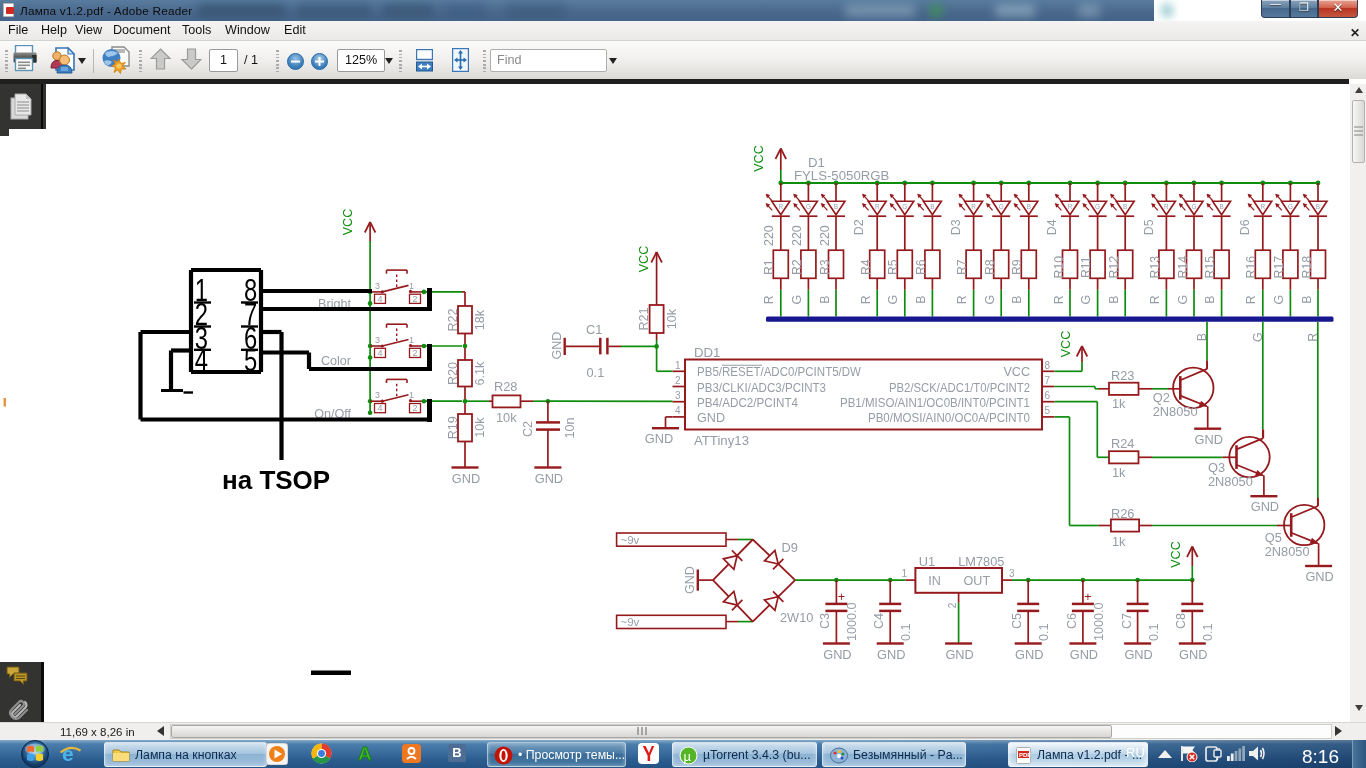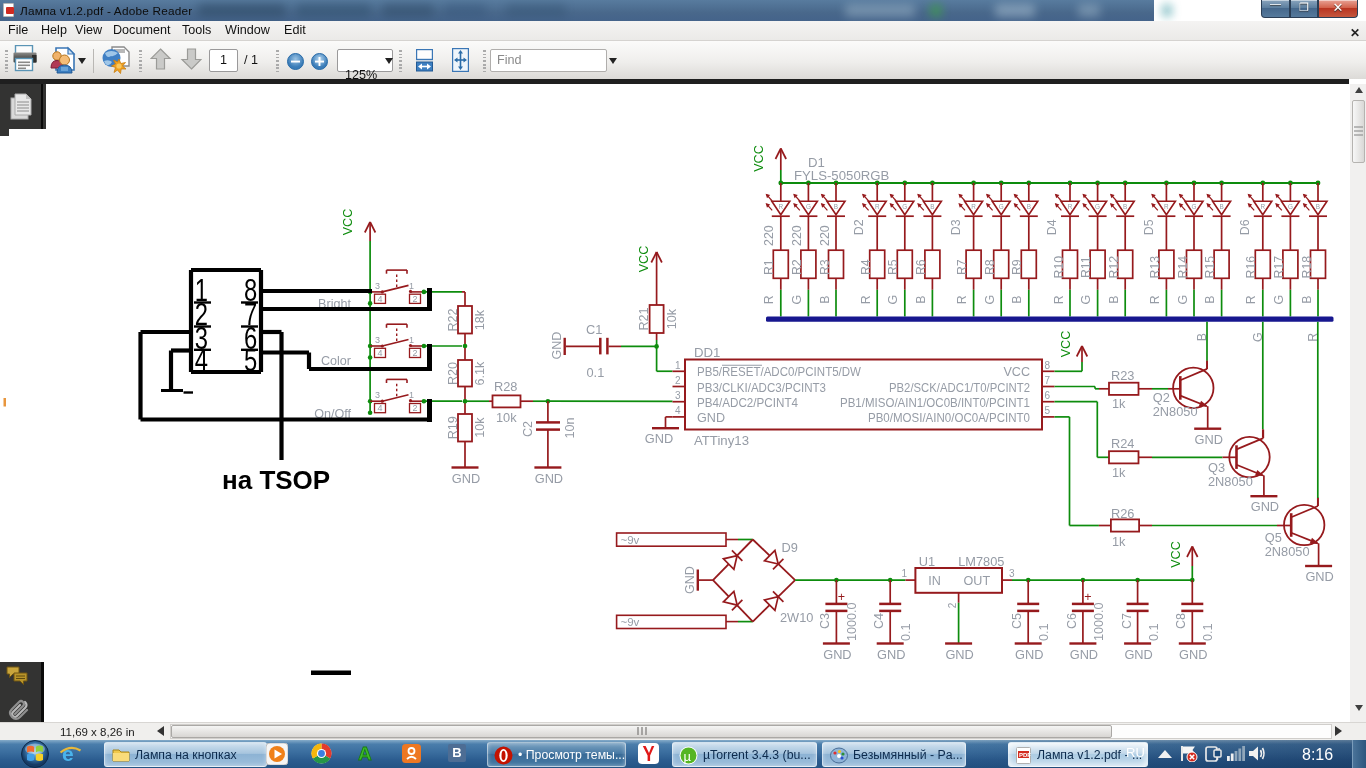--- a/index.html
+++ b/index.html
@@ -148,21 +148,21 @@
 <circle cx="8.5" cy="8.5" r="8" fill="url(#g1)" stroke="#2a6ca8" stroke-width="1"></circle>
 <defs>
         <radialGradient id="g1" cx="0.5" cy="0.35">
           <stop offset="0" stop-color="#b8d9f2"></stop>
           <stop offset="1" stop-color="#3a7cb8"></stop>
         </radialGradient>
       </defs>
 <rect x="4" y="7.6" width="9" height="1.9" fill="#fff"></rect>
       <rect x="7.55" y="4" width="1.9" height="9" fill="#fff"></rect>
 </svg>
-    <div class="tbox" style="left:337px;top:8px;width:56px;height:23px;padding:18px 0 0 7px">125%</div>
+    <div class="tbox" style="left:337px;top:8px;width:48px;height:23px;padding:3px 0 0 7px">125%</div>
     <div class="tarrow" style="left:385px;top:17px"></div>
     <div class="grip" style="left:399px"></div>
     <svg class="abs" style="left:416px;top:8px" width="17" height="23">
 <rect x="0.5" y="0.5" width="16" height="10" fill="#fdfdfd" stroke="#3a76b5" stroke-width="1.4"></rect>
 <rect x="0.5" y="13" width="16" height="9" fill="#3d7fc1" stroke="#235a94" stroke-width="1"></rect>
 <path d="M 2 17.5 L 6 14.5 L 6 20.5 Z M 15 17.5 L 11 14.5 L 11 20.5 Z" fill="#fff"></path>
 <rect x="6" y="16.7" width="5" height="1.6" fill="#fff"></rect>
 </svg>
     <svg class="abs" style="left:452px;top:7px" width="17" height="24">
 <rect x="0.5" y="0.5" width="16" height="23" fill="#eef5fb" stroke="#3a76b5" stroke-width="1.4"></rect>
@@ -1011,13 +1011,13 @@
 <rect x="0" y="10" width="2.8" height="5" fill="#f0f0f0"></rect>
 <rect x="3.8" y="7.5" width="2.8" height="7.5" fill="#f0f0f0"></rect>
 <rect x="7.6" y="5" width="2.8" height="10" fill="#8fa6ba"></rect>
 <rect x="11.4" y="2.5" width="2.8" height="12.5" fill="#8fa6ba"></rect>
 <rect x="15.2" y="0" width="2.8" height="15" fill="#8fa6ba"></rect>
 </svg>
 <svg class="abs" style="left:1249px;top:746px" width="18" height="15">
 <path d="M 0 5 L 4 5 L 9 0.5 L 9 14.5 L 4 10 L 0 10 Z" fill="#f0f0f0"></path>
 <path d="M 11.5 4 Q 13.5 7.5 11.5 11 M 13.5 2 Q 16.5 7.5 13.5 13" stroke="#f0f0f0" stroke-width="1.6" fill="none"></path>
 </svg>
-<div class="trayico" style="left:1302px;top:746px;font-size:16px">8:16</div>
+<div class="trayico" style="left:1302px;top:746px;font-size:19px">8:16</div>
 <div class="abs" id="showdesk"></div>
 </body></html>

